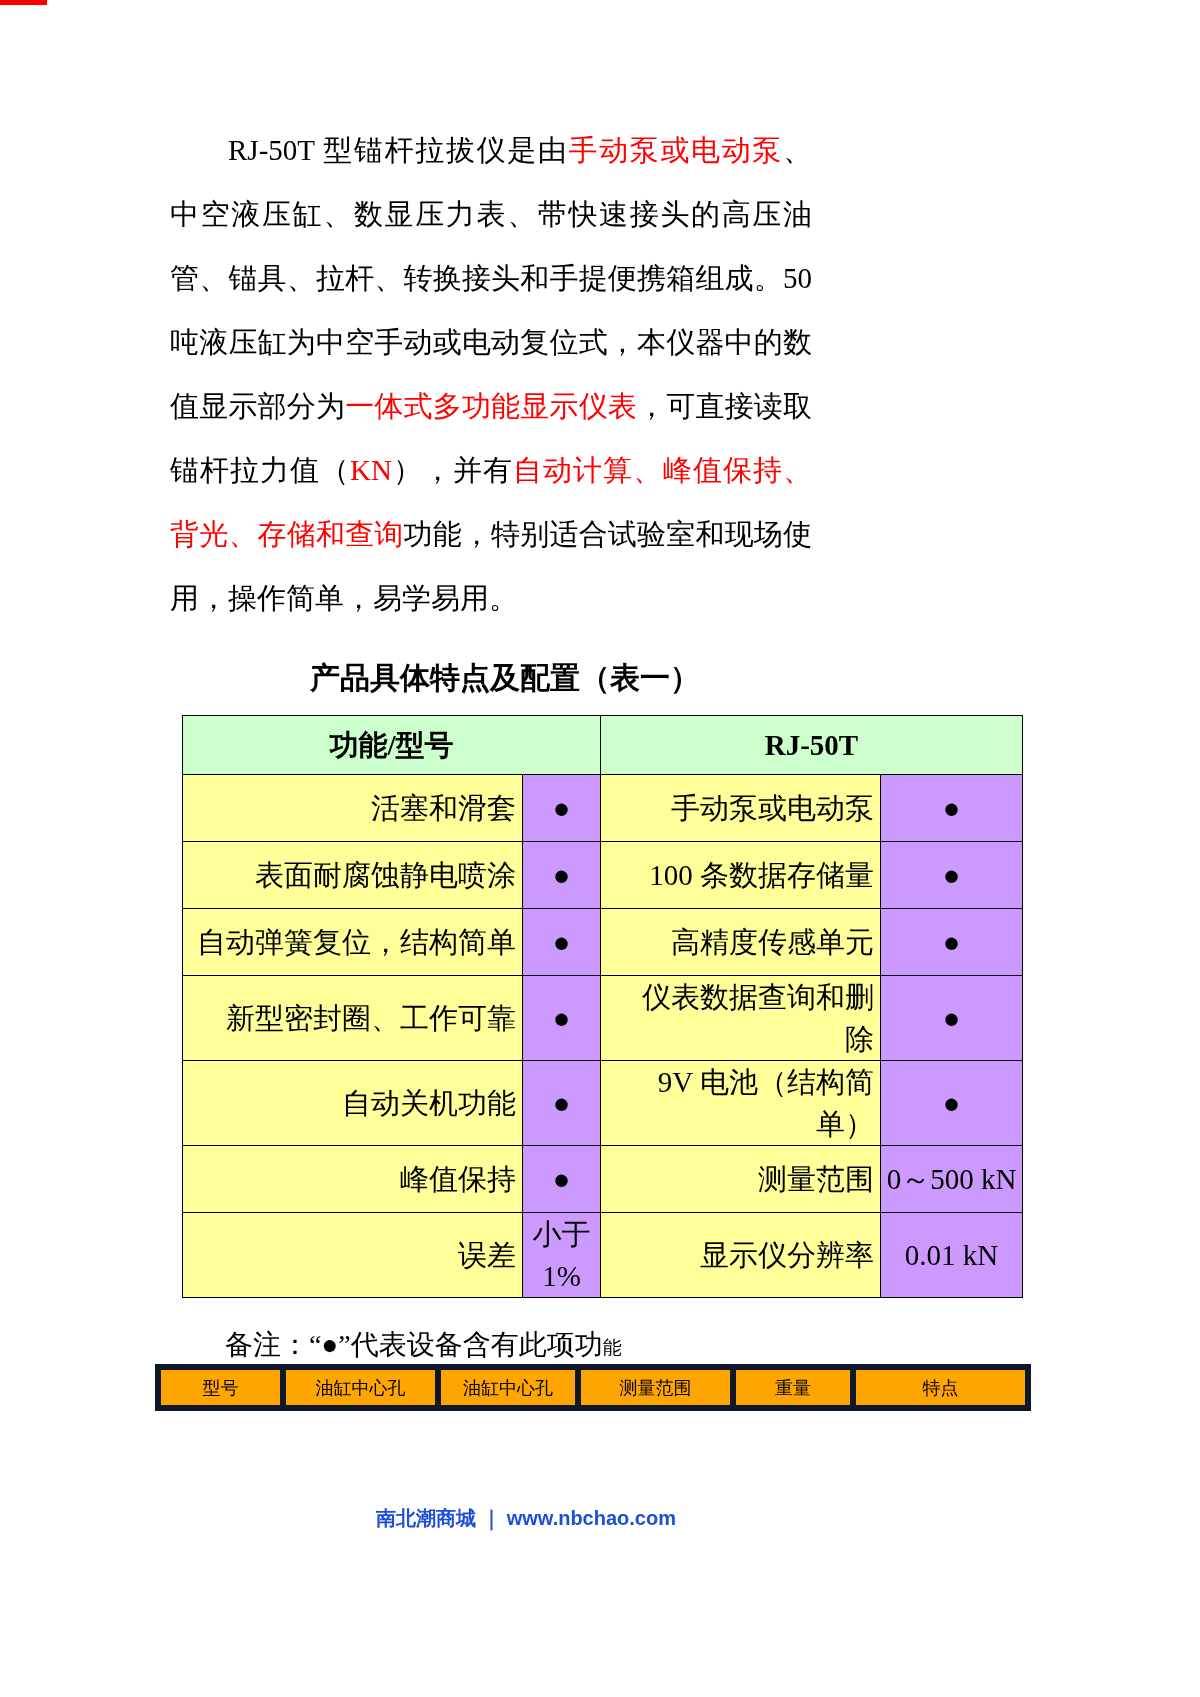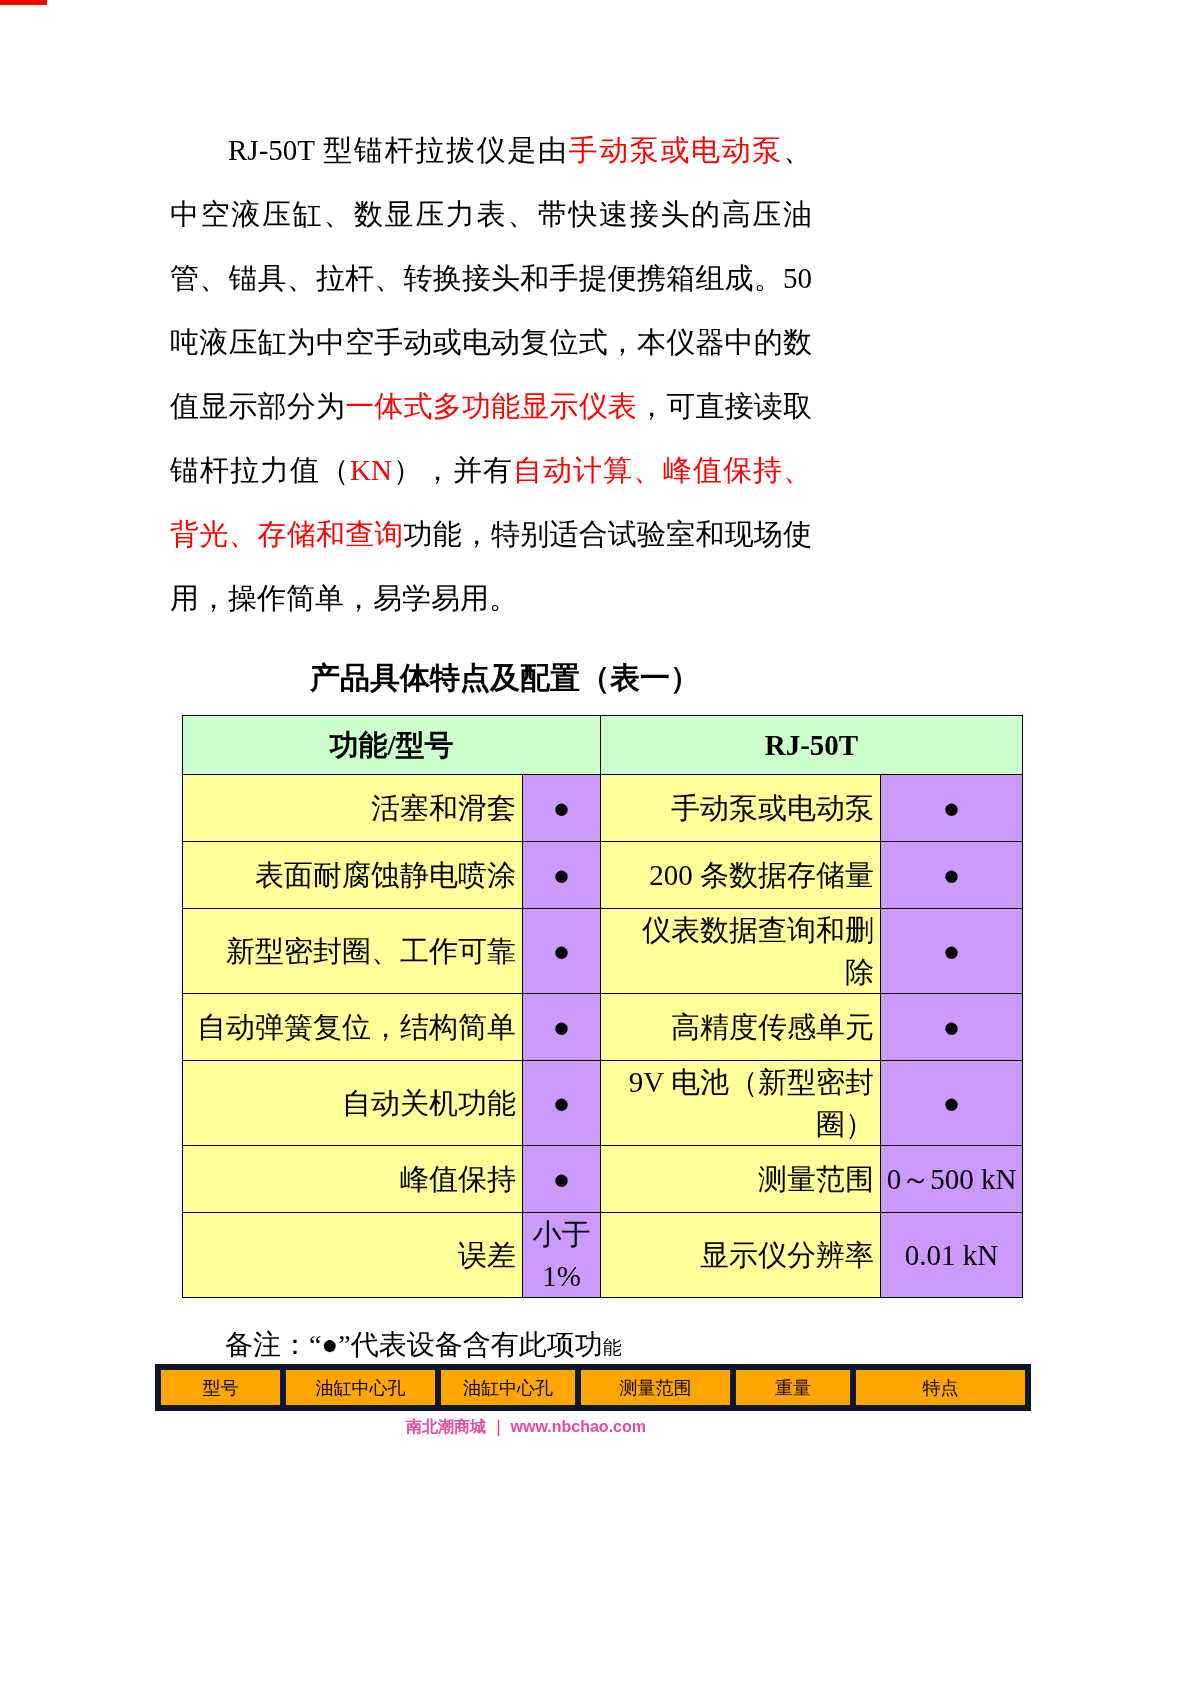--- a/index.html
+++ b/index.html
@@ -80,27 +80,27 @@
   }
   .table2 td {
     border: 6px solid #0f172a;
     background: var(--t2-header, #ffa500);
     font-size: 18px;
     text-align: center;
     height: 33px;
   }
   .footer {
     position: absolute;
-    top: 1417px;
+    top: 1505px;
     left: 0;
     width: 100%;
     text-align: center;
-    font-size: 16px;
+    font-size: 20px;
     font-weight: bold;
-    color: #ec4899;
+    color: #1d4ed8;
     font-family: "Liberation Sans", "DejaVu Sans", sans-serif;
   }
 </style>
 </head>
 <body>
 
 <div class="page">
 
   <div class="top-mark"></div>
 
@@ -124,39 +124,39 @@
     <tbody>
         <tr>
           <td class="label-cell">活塞和滑套</td>
           <td class="value-cell">●</td>
           <td class="label-cell">手动泵或电动泵</td>
           <td class="value-cell">●</td>
         </tr>
         <tr>
           <td class="label-cell">表面耐腐蚀静电喷涂</td>
           <td class="value-cell">●</td>
-          <td class="label-cell">200 条数据存储量</td>
+          <td class="label-cell">100 条数据存储量</td>
+          <td class="value-cell">●</td>
+        </tr>
+        <tr>
+          <td class="label-cell">自动弹簧复位，结构简单</td>
+          <td class="value-cell">●</td>
+          <td class="label-cell">高精度传感单元</td>
           <td class="value-cell">●</td>
         </tr>
         <tr>
           <td class="label-cell">新型密封圈、工作可靠</td>
           <td class="value-cell">●</td>
           <td class="label-cell">仪表数据查询和删除</td>
           <td class="value-cell">●</td>
         </tr>
         <tr>
-          <td class="label-cell">自动弹簧复位，结构简单</td>
-          <td class="value-cell">●</td>
-          <td class="label-cell">高精度传感单元</td>
-          <td class="value-cell">●</td>
-        </tr>
-        <tr>
           <td class="label-cell">自动关机功能</td>
           <td class="value-cell">●</td>
-          <td class="label-cell">9V 电池（新型密封圈）</td>
+          <td class="label-cell">9V 电池（结构简单）</td>
           <td class="value-cell">●</td>
         </tr>
         <tr>
           <td class="label-cell">峰值保持</td>
           <td class="value-cell">●</td>
           <td class="label-cell">测量范围</td>
           <td class="value-cell">0～500 kN</td>
         </tr>
         <tr>
           <td class="label-cell">误差</td>

